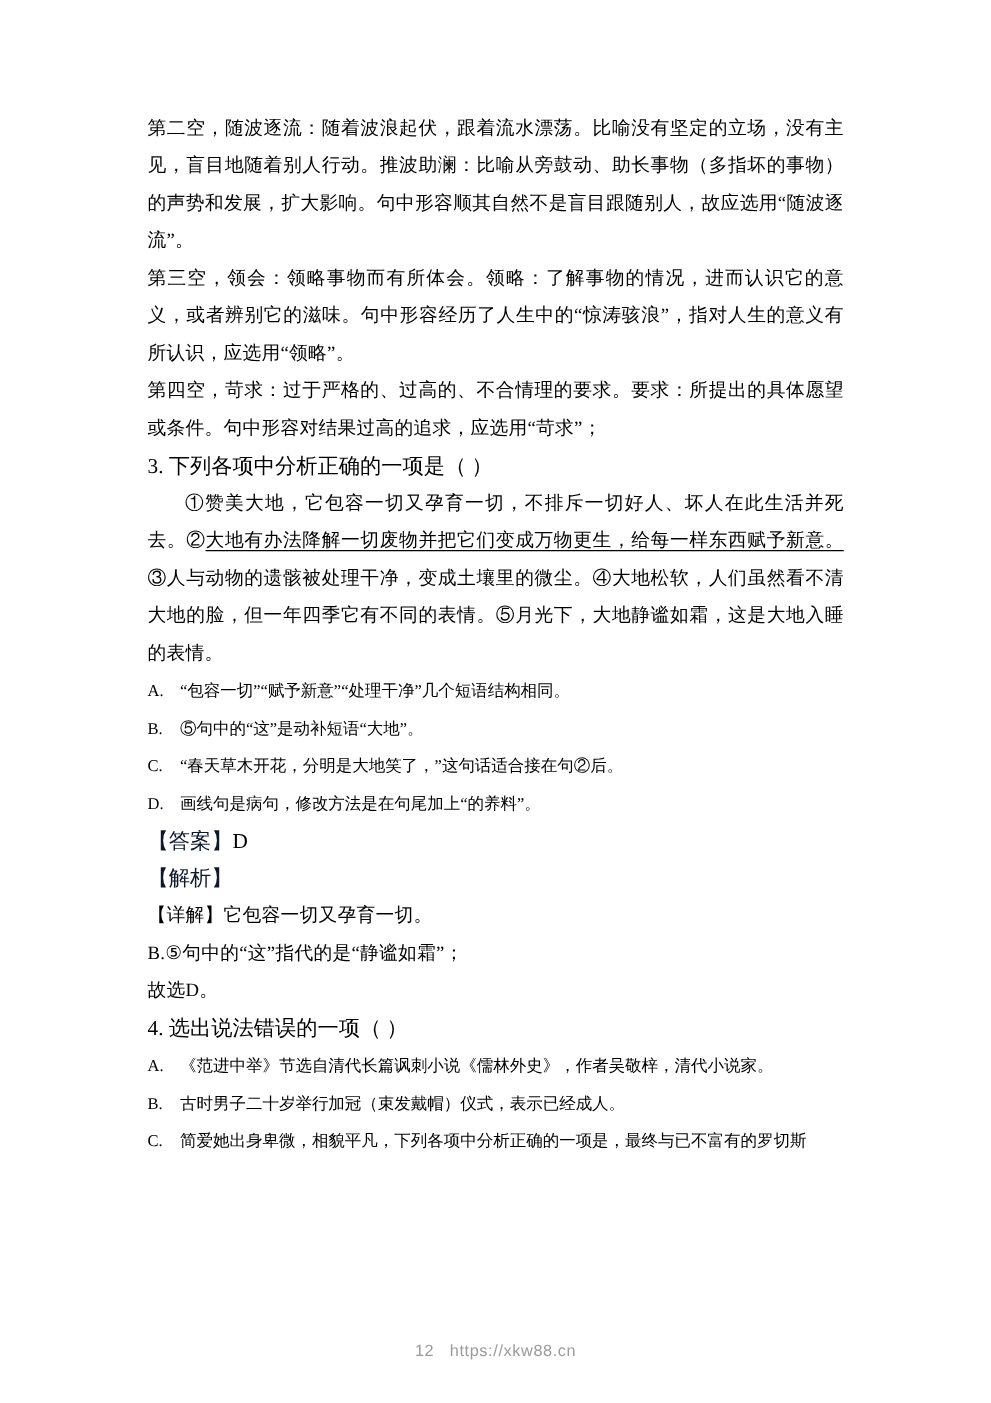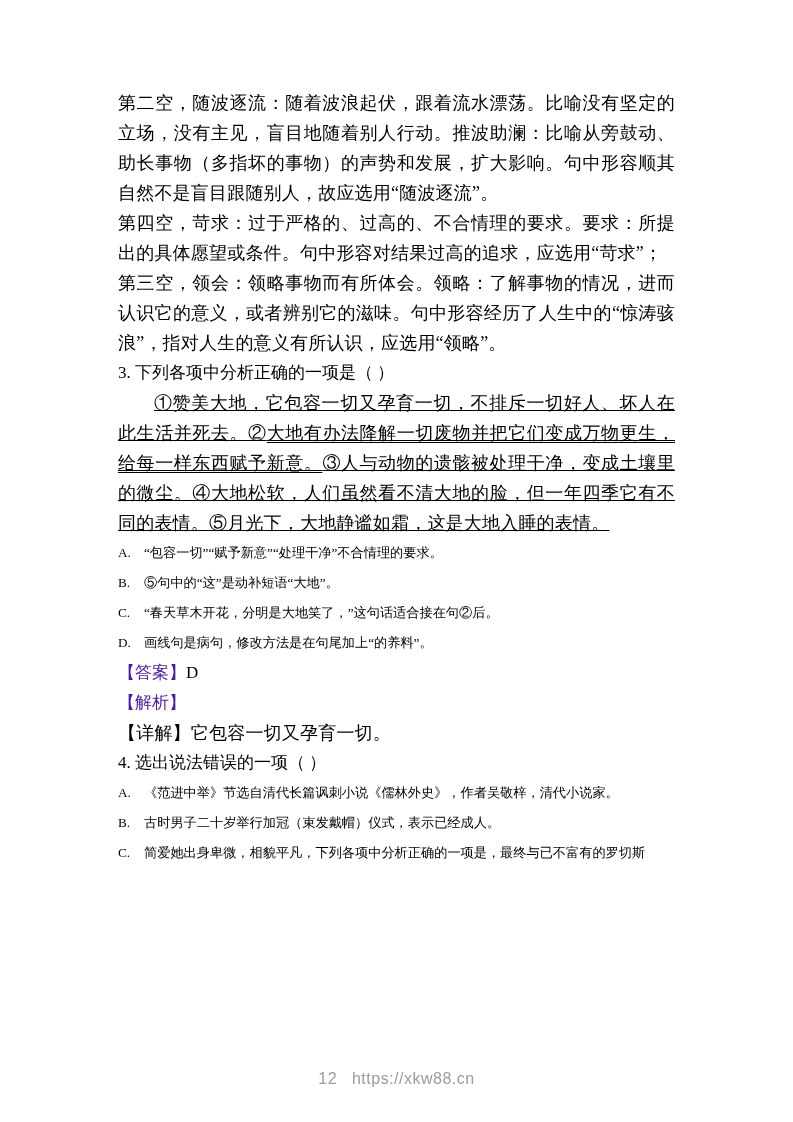--- a/index.html
+++ b/index.html
@@ -17,29 +17,28 @@
   }
   .page {
     position: absolute;
     left: 0; top: 0;
     width: 793px;
     height: 1122px;
     box-sizing: border-box;
     padding: 88px 118px 60px 118px;
   }
   .para {
-    font-size: 18px;
+    font-size: 15px;
     line-height: 30px;
     text-align: justify;
     margin: 0;
     letter-spacing: 0.2px;
   }
   .indent2 {
     text-indent: 2em;
-    text-decoration: underline;
   }
   .opt {
     font-size: 13.2px;
     line-height: 30px;
     margin: 0;
     display: flex;
     align-items: flex-start;
   }
   .opt .marker {
     width: 26px;
@@ -48,57 +47,57 @@
   .opt .optext {
     flex: 1 1 auto;
     text-align: justify;
   }
   .qnum {
     font-size: 17px;
     line-height: 30px;
     margin: 0;
   }
   .blue {
-    color: #4c1d95;
+    color: #0f172a;
   }
   .ul {
     text-decoration: underline;
     text-underline-offset: 3px;
   }
   .footer {
     position: absolute;
     left: 0;
     bottom: 34px;
     width: 793px;
     text-align: center;
-    font-size: 16px;
+    font-size: 13px;
     color: #9b9b9b;
     font-family: "Liberation Sans", sans-serif;
     letter-spacing: 0.5px;
   }
 </style>
 </head>
 <body>
 
 <div class="page">
 
   <p class="para">第二空，随波逐流：随着波浪起伏，跟着流水漂荡。比喻没有坚定的立场，没有主见，盲目地随着别人行动。推波助澜：比喻从旁鼓动、助长事物（多指坏的事物）的声势和发展，扩大影响。句中形容顺其自然不是盲目跟随别人，故应选用“随波逐流”。</p>
 
+  <p class="para">第三空，领会：领略事物而有所体会。领略：了解事物的情况，进而认识它的意义，或者辨别它的滋味。句中形容经历了人生中的“惊涛骇浪”，指对人生的意义有所认识，应选用“领略”。</p>
+
   <p class="para">第四空，苛求：过于严格的、过高的、不合情理的要求。要求：所提出的具体愿望或条件。句中形容对结果过高的追求，应选用“苛求”；</p>
-
-  <p class="para">第三空，领会：领略事物而有所体会。领略：了解事物的情况，进而认识它的意义，或者辨别它的滋味。句中形容经历了人生中的“惊涛骇浪”，指对人生的意义有所认识，应选用“领略”。</p>
 
 
   <p class="qnum">3. 下列各项中分析正确的一项是（     ）</p>
 
   <p class="para indent2">①赞美大地，它包容一切又孕育一切，不排斥一切好人、坏人在此生活并死去。②<span class="ul">大地有办法降解一切废物并把它们变成万物更生，给每一样东西赋予新意。</span><span>③人与动物的遗骸被处理干净，变成土壤里的微尘。④大地松软，人们虽然看不清大地的脸，但一年四季它有不同的表情。⑤月光下，大地静谧如霜，这是大地入睡的表情。</span></p>
 
   <div class="opt">
     <span class="marker">A.</span>
-    <span class="optext">“包容一切”“赋予新意”“处理干净”不合情理的要求。</span>
+    <span class="optext">“包容一切”“赋予新意”“处理干净”几个短语结构相同。</span>
   </div>
   <div class="opt">
     <span class="marker">B.</span>
     <span class="optext">⑤句中的“这”是动补短语“大地”。</span>
   </div>
   <div class="opt">
     <span class="marker">C.</span>
     <span class="optext">“春天草木开花，分明是大地笑了，”这句话适合接在句②后。</span>
   </div>
   <div class="opt">
@@ -106,20 +105,22 @@
     <span class="optext">画线句是病句，修改方法是在句尾加上“的养料”。</span>
   </div>
 
   <p class="qnum">
     <span class="blue">【答案】</span><span>D</span>
   </p>
 
   <p class="qnum blue">【解析】</p>
 
   <p class="para">【详解】它包容一切又孕育一切。</p>
+  <p class="para">B.⑤句中的“这”指代的是“静谧如霜”；</p>
+  <p class="para">故选D。</p>
 
 
   <p class="qnum">4. 选出说法错误的一项（     ）</p>
 
   <div class="opt">
     <span class="marker">A.</span>
     <span class="optext">《范进中举》节选自清代长篇讽刺小说《儒林外史》，作者吴敬梓，清代小说家。</span>
   </div>
   <div class="opt">
     <span class="marker">B.</span>

